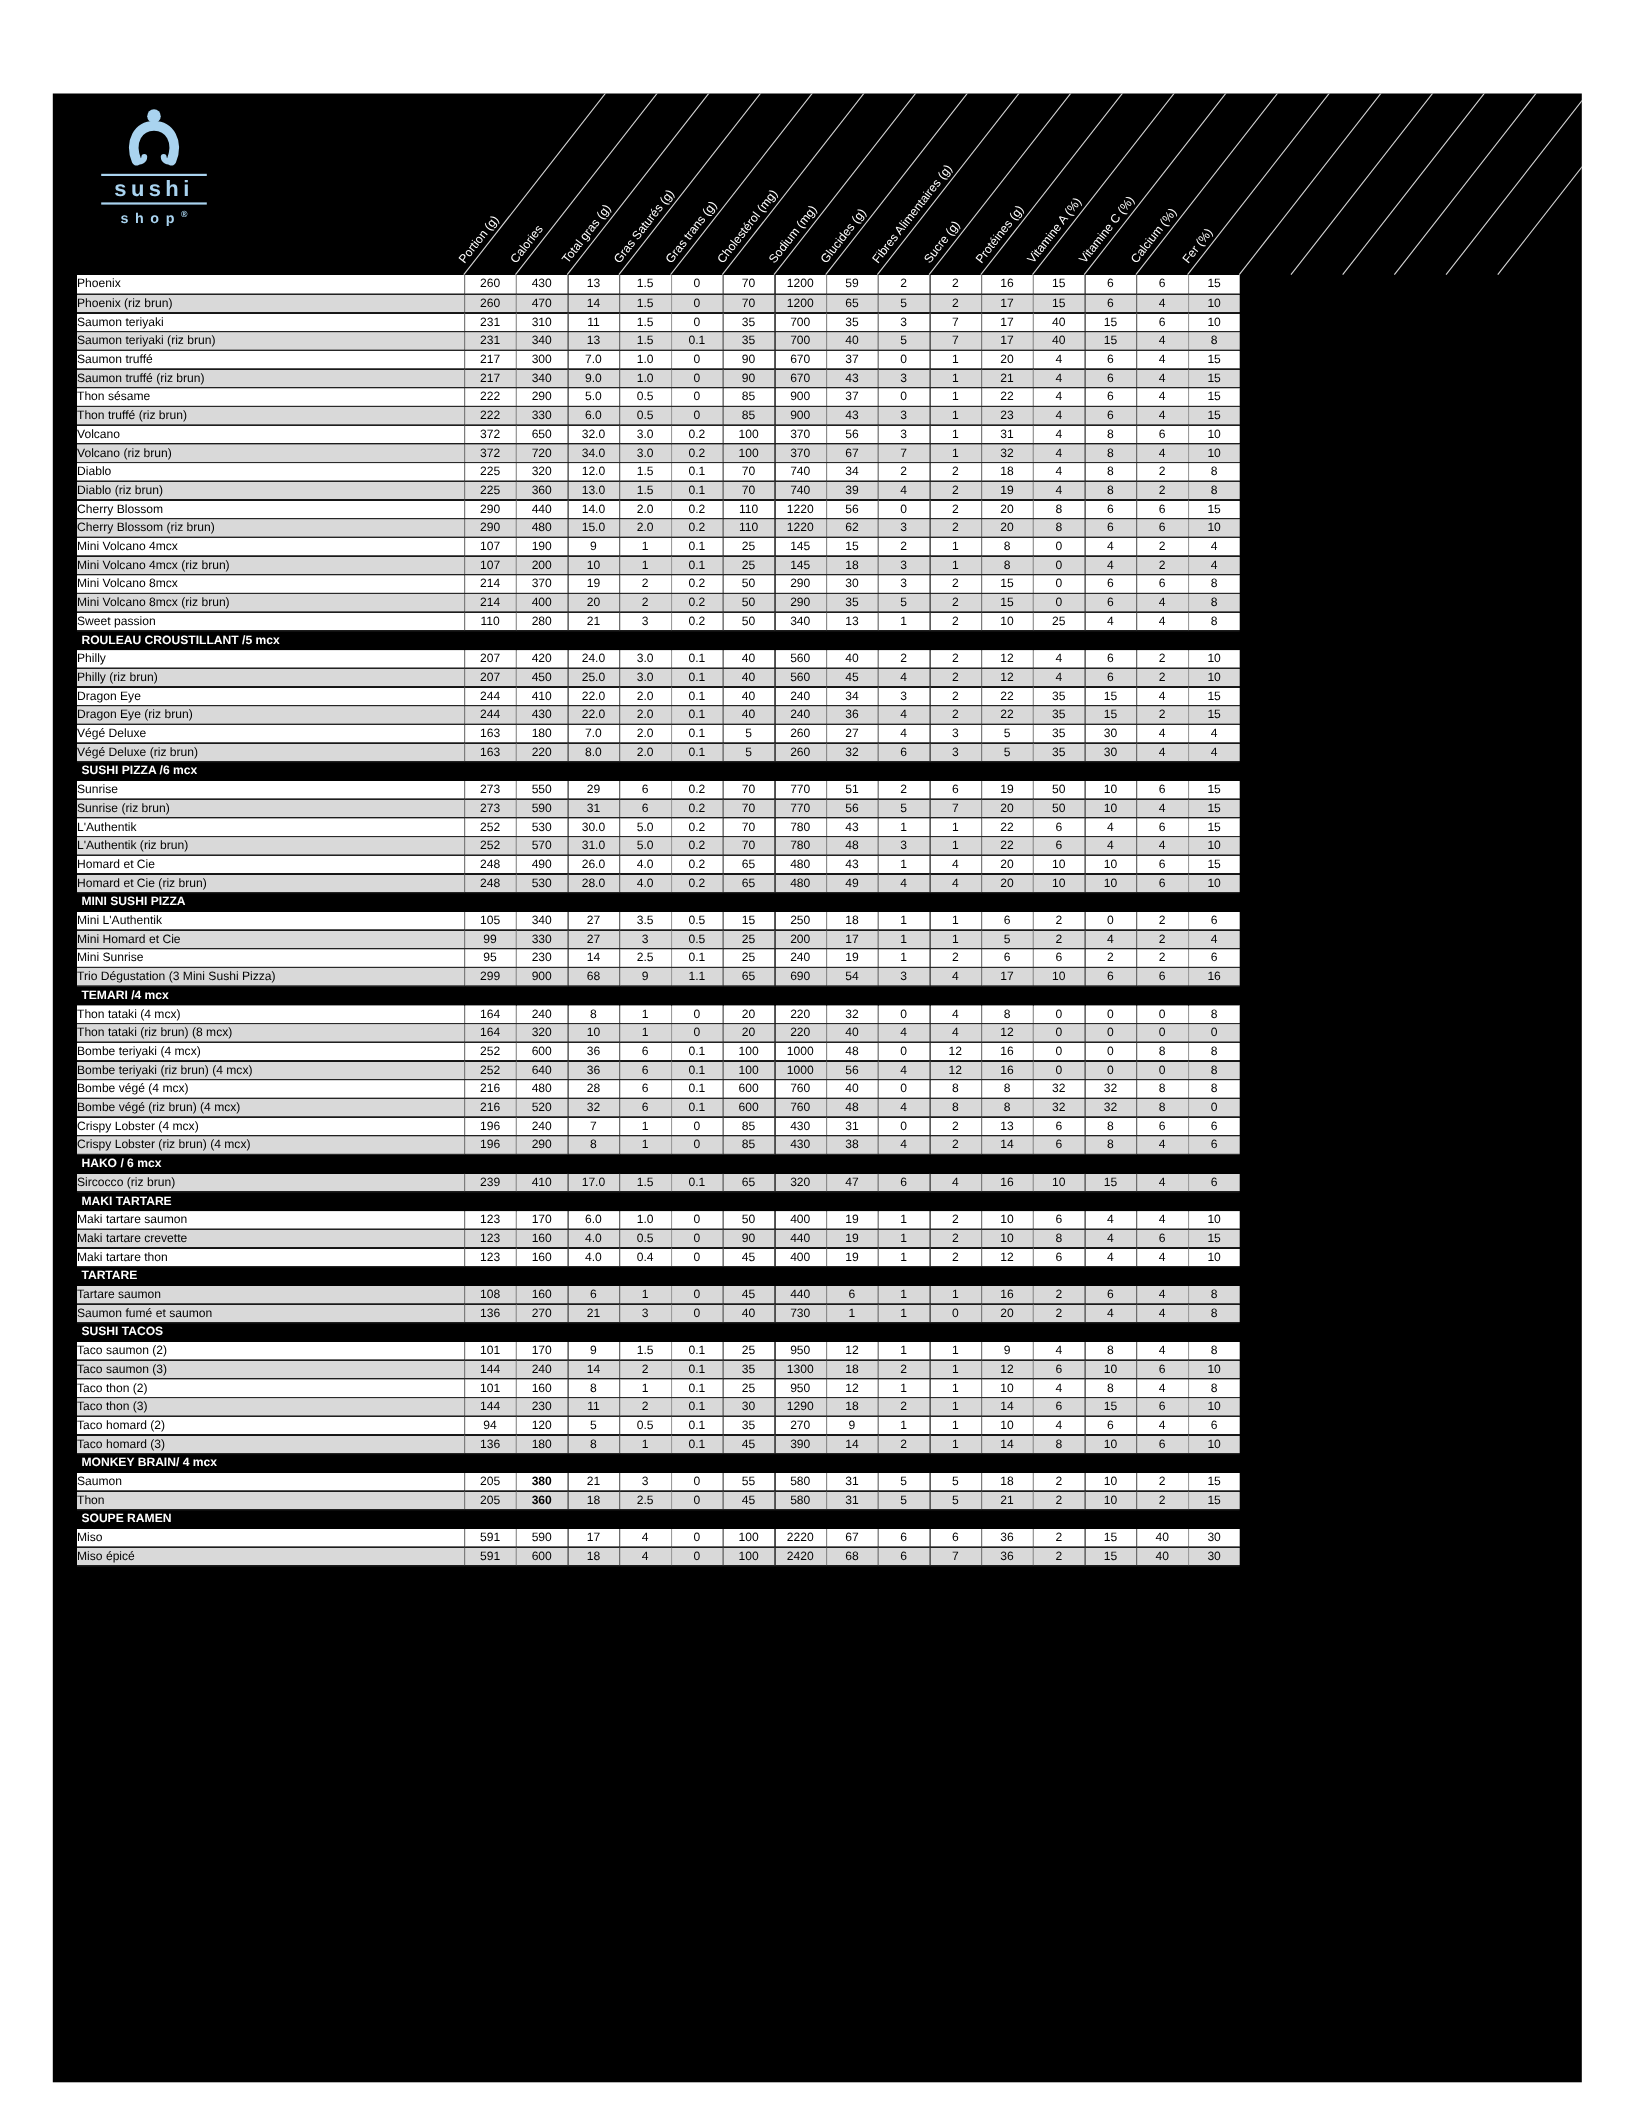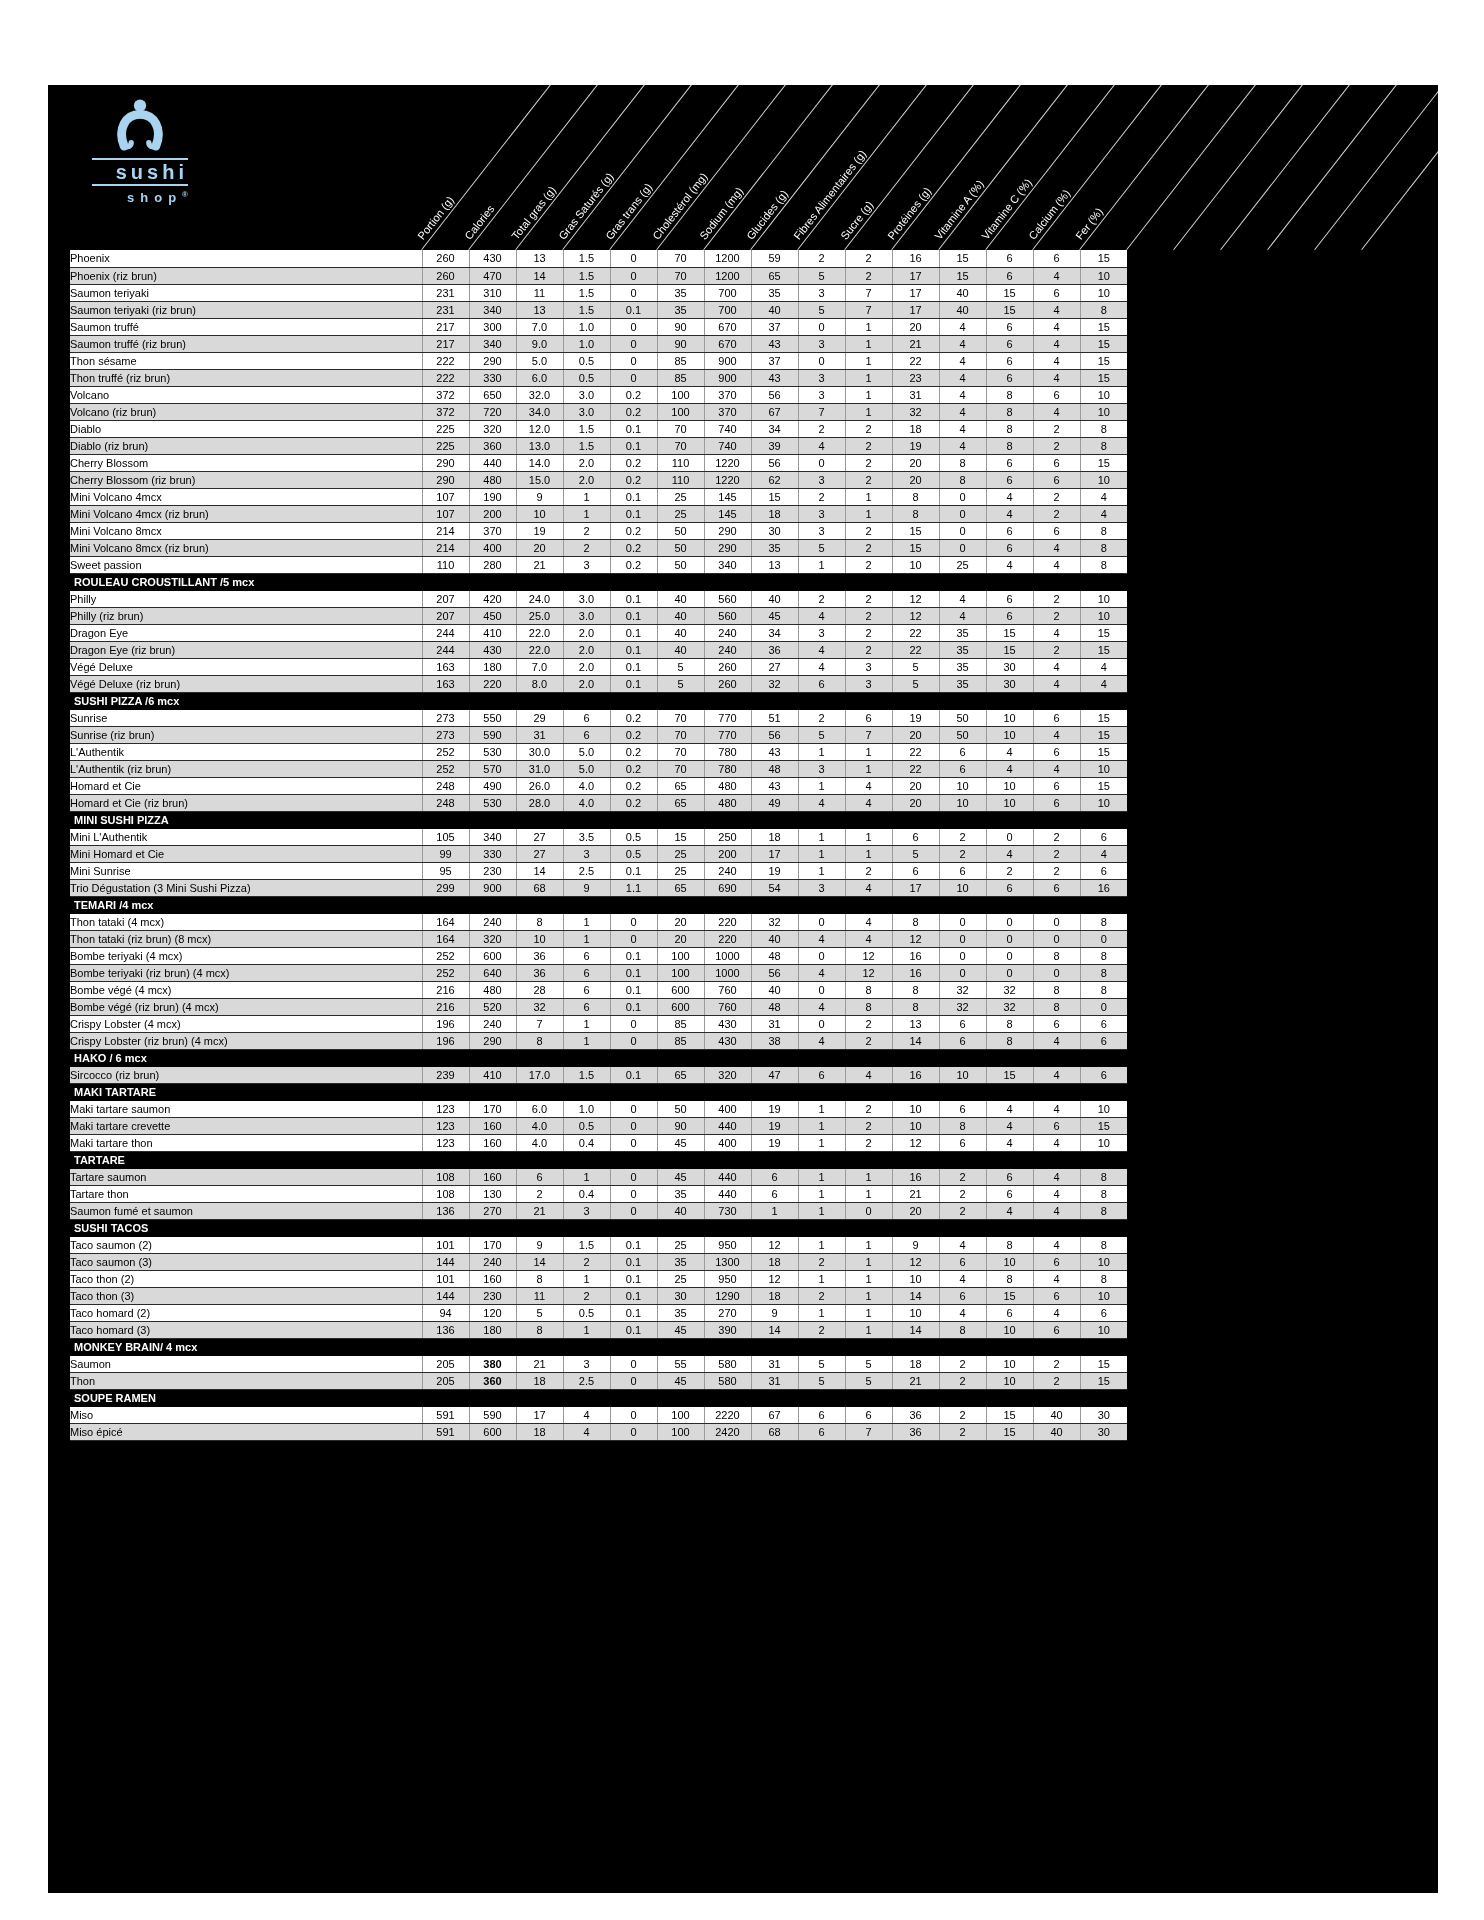--- a/index.html
+++ b/index.html
@@ -11,21 +11,21 @@
   .panel {
     position: absolute; left: 48px; top: 85px;
     width: 1390px; height: 1808px; background: #000000;
   }
   
   .logo {
     position: absolute; left: 34px; top: 8px; width: 116px; height: 112px;
     background: #000; display: flex; flex-direction: column; align-items: center;
   }
   .logo-icon { width: 62px; height: 62px; margin-top: 2px; }
-  .wordmark { width: 96px; text-align: right; color: #a9d3ef; }
+  .wordmark { width: 96px; text-align: center; color: #a9d3ef; }
   .rule { height: 2px; background: #a9d3ef; margin: 1px 0; }
   .brand-sushi {
     font-size: 20px; font-weight: bold; letter-spacing: 4px;
     line-height: 22px; color: #a9d3ef;
   }
   .brand-shop { font-size: 13px; font-weight: bold; letter-spacing: 6px; line-height: 15px; }
   .brand-shop .reg { font-size: 8px; letter-spacing: 0; vertical-align: super; }
   
   .header-diagonals {
     position: absolute; left: 0; top: 0; width: 1390px; height: 165px;
@@ -1001,38 +1001,20 @@
             <td class="num">440</td>
             <td class="num">6</td>
             <td class="num">1</td>
             <td class="num">1</td>
             <td class="num">16</td>
             <td class="num">2</td>
             <td class="num">6</td>
             <td class="num">4</td>
             <td class="num">8</td>
           </tr>
-          <tr class="row-w">
-            <td class="name">Tartare thon</td>
-            <td class="num">108</td>
-            <td class="num">130</td>
-            <td class="num">2</td>
-            <td class="num">0.4</td>
-            <td class="num">0</td>
-            <td class="num">35</td>
-            <td class="num">440</td>
-            <td class="num">6</td>
-            <td class="num">1</td>
-            <td class="num">1</td>
-            <td class="num">21</td>
-            <td class="num">2</td>
-            <td class="num">6</td>
-            <td class="num">4</td>
-            <td class="num">8</td>
-          </tr>
           <tr class="row-g">
             <td class="name">Saumon fumé et saumon</td>
             <td class="num">136</td>
             <td class="num">270</td>
             <td class="num">21</td>
             <td class="num">3</td>
             <td class="num">0</td>
             <td class="num">40</td>
             <td class="num">730</td>
             <td class="num">1</td>

